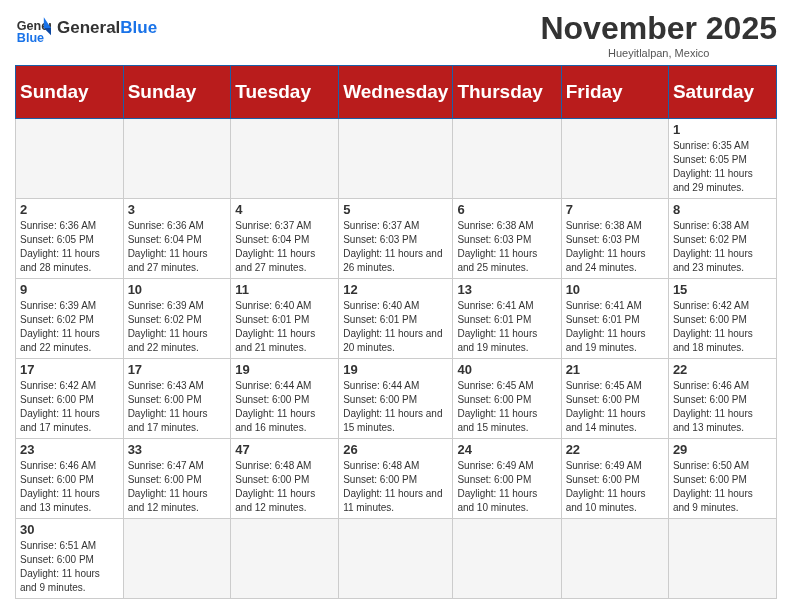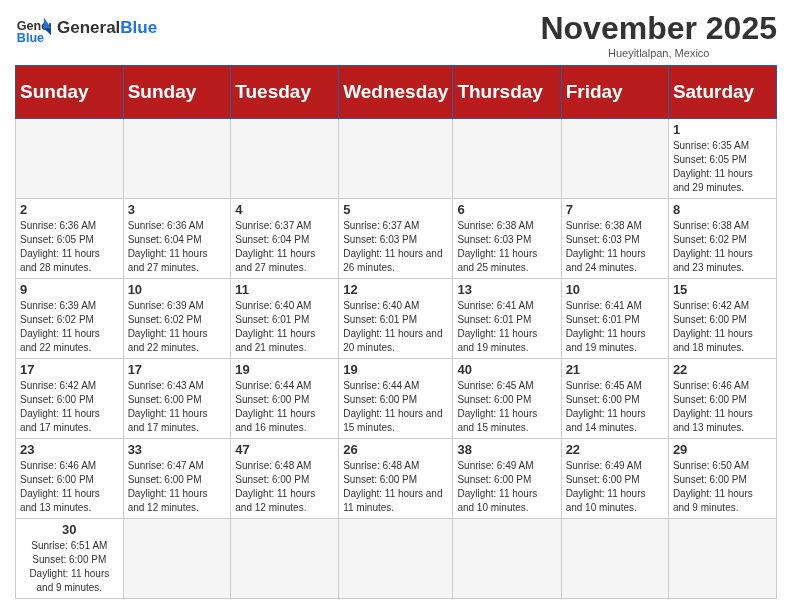--- a/index.html
+++ b/index.html
@@ -71,21 +71,20 @@
       display: block;
       margin-bottom: 2px;
     }
     .day-info {
       line-height: 1.4;
       font-size: 10px;
       color: #333;
     }
     .last-row td {
       height: 60px;
-      text-align: center;
     }
   </style>
 </head>
 <body>
 
 <div class="header">
   <div class="logo">
     <svg class="logo-icon" viewBox="0 0 40 40" xmlns="http://www.w3.org/2000/svg">
       <text x="2" y="22" font-size="14" font-weight="bold" fill="#333">General</text>
       <text x="2" y="36" font-size="14" font-weight="bold" fill="#1a73e8">Blue</text>
@@ -228,21 +227,21 @@
         </td>
         <td>
           <span class="day-number">47</span>
           <div class="day-info">Sunrise: 6:48 AM<br>Sunset: 6:00 PM<br>Daylight: 11 hours and 12 minutes.</div>
         </td>
         <td>
           <span class="day-number">26</span>
           <div class="day-info">Sunrise: 6:48 AM<br>Sunset: 6:00 PM<br>Daylight: 11 hours and 11 minutes.</div>
         </td>
         <td>
-          <span class="day-number">38</span>
+          <span class="day-number">24</span>
           <div class="day-info">Sunrise: 6:49 AM<br>Sunset: 6:00 PM<br>Daylight: 11 hours and 10 minutes.</div>
         </td>
         <td>
           <span class="day-number">22</span>
           <div class="day-info">Sunrise: 6:49 AM<br>Sunset: 6:00 PM<br>Daylight: 11 hours and 10 minutes.</div>
         </td>
         <td>
           <span class="day-number">29</span>
           <div class="day-info">Sunrise: 6:50 AM<br>Sunset: 6:00 PM<br>Daylight: 11 hours and 9 minutes.</div>
         </td>

